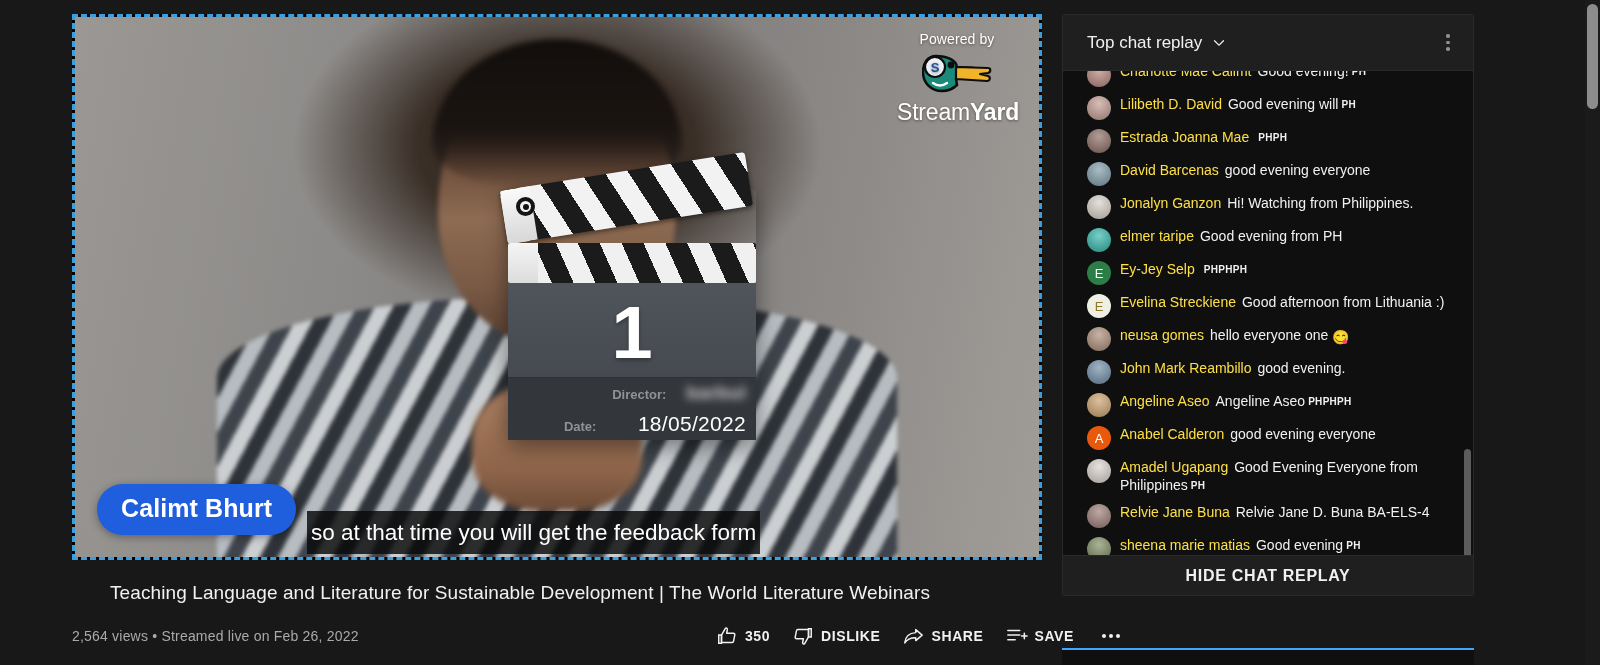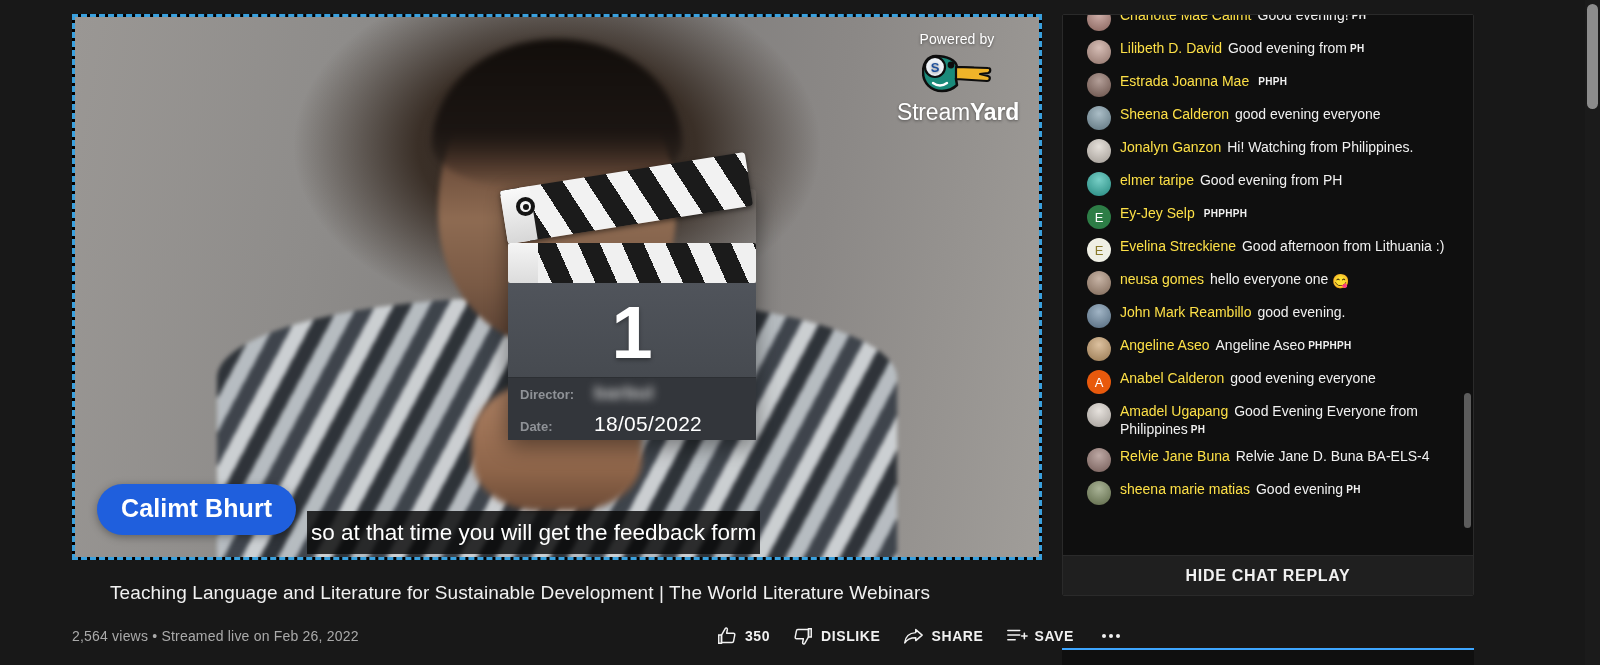--- a/index.html
+++ b/index.html
@@ -151,21 +151,21 @@
     border-radius: 0 0 3px 3px;
   }
   .clap-take {
     text-align: center; color: #fff;
     font-size: 74px; font-weight: 700; line-height: 88px;
     text-shadow: 0 2px 4px rgba(0,0,0,.35);
   }
   .clap-rows { border-top: 1px solid #2c2f33; background: #33363b; }
   .clap-row {
     display: flex; align-items: baseline;
-    padding: 4px 10px 4px 12px; gap: 8px;
+    padding: 4px 10px 4px 0; gap: 8px; justify-content: flex-end;
   }
   .clap-lbl { color: #8f9297; font-size: 13px; font-weight: 700; width: 66px; flex: none; }
   .clap-val { color: #fff; font-size: 21px; letter-spacing: .3px; }
   .clap-val.blurred {
     color: #cfcfcf; font-size: 19px; font-weight: 700;
     filter: blur(4px);
   }
 
   
   .nametag {
@@ -433,38 +433,51 @@
               <i></i>
               <i></i>
               <i></i>
             </span>
         </div>
       </div>
     </div>
   </div>
 
   <div class="chat">
+    <div class="chat-header">
+      <div class="chat-mode">
+        <span>Top chat replay</span>
+        <svg class="chev" width="18" height="18" viewBox="0 0 24 24">
+          <path d="M6 9l6 6 6-6" fill="none" stroke="#f1f1f1" stroke-width="1.6" stroke-linecap="round"></path>
+        </svg>
+      </div>
+      <div class="kebab">
+        <i></i>
+          <i></i>
+          <i></i>
+      </div>
+    </div>
 
     <div class="chat-body">
       <div class="msg-list" id="msg-list">
           <div class="msg clipped">
             <div class="av" style="background: radial-gradient(circle at 50% 32%, rgba(255, 255, 255, 0.35), rgba(0, 0, 0, 0.25)) rgb(180, 131, 122);"></div>
             <div class="mtext"><span class="author">Charlotte Mae Calimt</span><span class="body-txt">Good evening!</span><span class="emoji-ph"> PH</span></div>
           </div>
           <div class="msg">
             <div class="av" style="background: radial-gradient(circle at 50% 32%, rgba(255, 255, 255, 0.35), rgba(0, 0, 0, 0.25)) rgb(192, 154, 142);"></div>
-            <div class="mtext"><span class="author">Lilibeth D. David</span><span class="body-txt">Good evening from</span><span class="emoji-ph"> PH</span></div>
+            <div class="mtext"><span class="author">Lilibeth D. David</span><span class="body-txt">Good evening will</span><span class="emoji-ph"> PH</span></div>
           </div>
           <div class="msg">
             <div class="av" style="background: radial-gradient(circle at 50% 32%, rgba(255, 255, 255, 0.35), rgba(0, 0, 0, 0.25)) rgb(138, 106, 96);"></div>
             <div class="mtext"><span class="author">Estrada Joanna Mae</span><span class="emoji-ph"> PHPH</span></div>
           </div>
           <div class="msg">
             <div class="av" style="background: radial-gradient(circle at 50% 32%, rgba(255, 255, 255, 0.35), rgba(0, 0, 0, 0.25)) rgb(125, 154, 168);"></div>
-            <div class="mtext"><span class="author">Sheena Calderon</span><span class="body-txt">good evening everyone</span></div>
+            <div class="mtext"><span class="author">David Barcenas</span><span class="body-txt">good evening everyone</span></div>
           </div>
           <div class="msg">
             <div class="av" style="background: radial-gradient(circle at 50% 32%, rgba(255, 255, 255, 0.35), rgba(0, 0, 0, 0.25)) rgb(215, 207, 198);"></div>
             <div class="mtext"><span class="author">Jonalyn Ganzon</span><span class="body-txt">Hi! Watching from Philippines.</span></div>
           </div>
           <div class="msg">
             <div class="av" style="background: radial-gradient(circle at 50% 32%, rgba(255, 255, 255, 0.35), rgba(0, 0, 0, 0.25)) rgb(47, 181, 168);"></div>
             <div class="mtext"><span class="author">elmer taripe</span><span class="body-txt">Good evening from PH</span></div>
           </div>
           <div class="msg">

